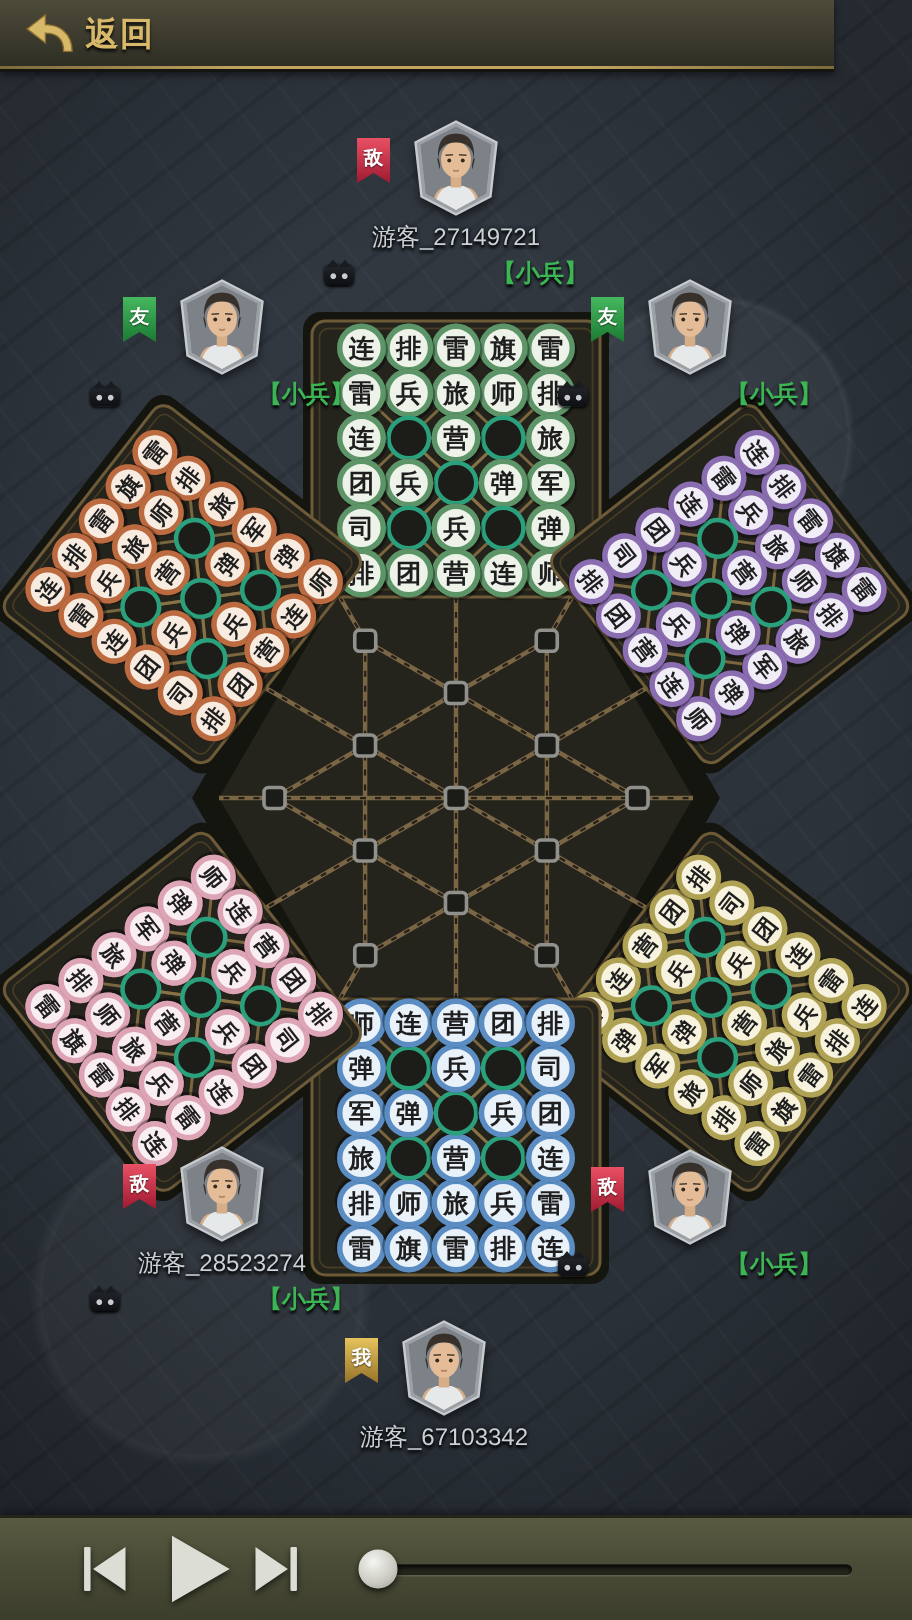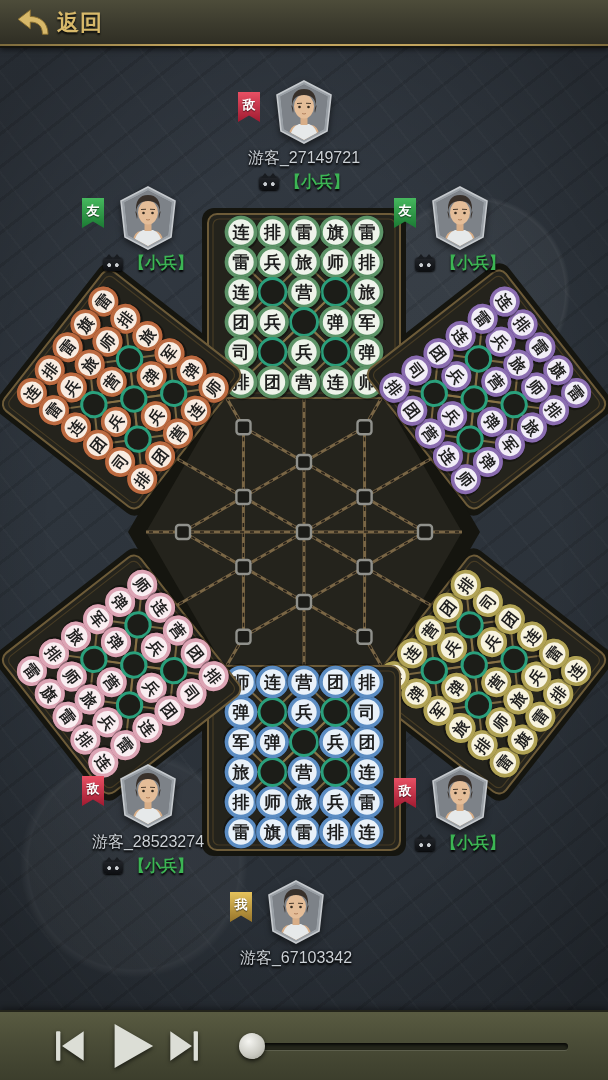--- a/index.html
+++ b/index.html
@@ -10,21 +10,21 @@
     background:repeating-linear-gradient(-38deg,rgba(0,0,0,.10) 0 3px,transparent 3px 26px),
                repeating-linear-gradient(52deg,rgba(255,255,255,.02) 0 2px,transparent 2px 31px);
     pointer-events:none;}
   .screen::after{content:"";position:absolute;inset:0;pointer-events:none;
     background:radial-gradient(circle 150px at 78% 27%,rgba(255,255,255,.04) 60%,rgba(255,255,255,.07) 61%,transparent 64%),
                radial-gradient(circle 190px at 22% 80%,rgba(255,255,255,.03) 55%,rgba(255,255,255,.05) 56%,transparent 60%),
                radial-gradient(ellipse 420px 620px at 50% 50%,transparent 60%,rgba(0,0,0,.25) 100%);}
   svg.board{position:absolute;left:0;top:0;z-index:1;}
 
   
-  .topbar{position:absolute;left:0;top:0;width:608px;height:46px;z-index:6;
+  .topbar{position:absolute;left:0;top:0;width:556px;height:46px;z-index:6;
     background:linear-gradient(180deg,#4d4c3a 0%,#3b3a2d 55%,#2e2d23 100%);
     border-bottom:2px solid #141410;box-shadow:0 2px 5px rgba(0,0,0,.5);}
   .topbar::after{content:"";position:absolute;left:0;right:0;bottom:0;height:2px;
     background:linear-gradient(90deg,#7c6a3c,#c3a55e 30%,#c3a55e 70%,#7c6a3c);}
   .back{position:absolute;left:10px;top:0;height:46px;display:flex;align-items:center;gap:5px;
     background:none;border:none;cursor:pointer;padding:0 6px;}
   .back span{color:var(--accent-gold,#d8b96a);font-size:22px;font-weight:bold;
     text-shadow:0 2px 2px rgba(0,0,0,.8);letter-spacing:1px;}
   .steppill{position:absolute;left:50%;top:5px;transform:translateX(-50%);
     width:156px;height:34px;border-radius:17px;
@@ -40,21 +40,21 @@
     filter:drop-shadow(0 3px 3px rgba(0,0,0,.55));}
   .badge{position:absolute;width:22px;height:30px;left:22px;top:12px;z-index:2;
     clip-path:polygon(0 0,100% 0,100% 100%,50% 78%,0 100%);
     display:flex;justify-content:center;color:#fff;font-size:13px;font-weight:bold;
     padding-top:4px;box-sizing:border-box;text-shadow:0 1px 1px rgba(0,0,0,.6);}
   .b-enemy{background:linear-gradient(180deg,#e85064,var(--badge-enemy,#a01a30));}
   .b-ally{background:linear-gradient(180deg,#46b85e,var(--badge-ally,#1b7a33));}
   .b-self{background:linear-gradient(180deg,#e6c35c,var(--badge-self,#96742a));}
   .pname{margin-top:4px;color:var(--name-color,#ccd1d6);font-size:16px;font-weight:normal;
     text-shadow:0 2px 2px #000,0 0 3px #000;white-space:nowrap;}
-  .prank{margin-top:3px;display:flex;align-items:center;justify-content:center;gap:6px;}
+  .prank{margin-top:3px;display:flex;align-items:center;justify-content:space-between;gap:6px;}
   .rank-icon{display:inline-block;width:20px;height:14px;border-radius:4px;position:relative;
     background:radial-gradient(circle 2px at 31% 58%,#c9cdd1 0 1.6px,transparent 2.2px),
                radial-gradient(circle 2px at 69% 58%,#c9cdd1 0 1.6px,transparent 2.2px),
                linear-gradient(180deg,#23262b,#0d0f12);
     box-shadow:0 1px 2px #000;}
   .rank-icon::before{content:"";position:absolute;left:2px;top:-3px;border-left:4px solid transparent;
     border-right:4px solid transparent;border-bottom:5px solid #191c20;}
   .rank-icon::after{content:"";position:absolute;right:2px;top:-3px;border-left:4px solid transparent;
     border-right:4px solid transparent;border-bottom:5px solid #191c20;}
   .rank-text{font-size:16px;font-weight:bold;color:var(--rank-green,#3cb554);

